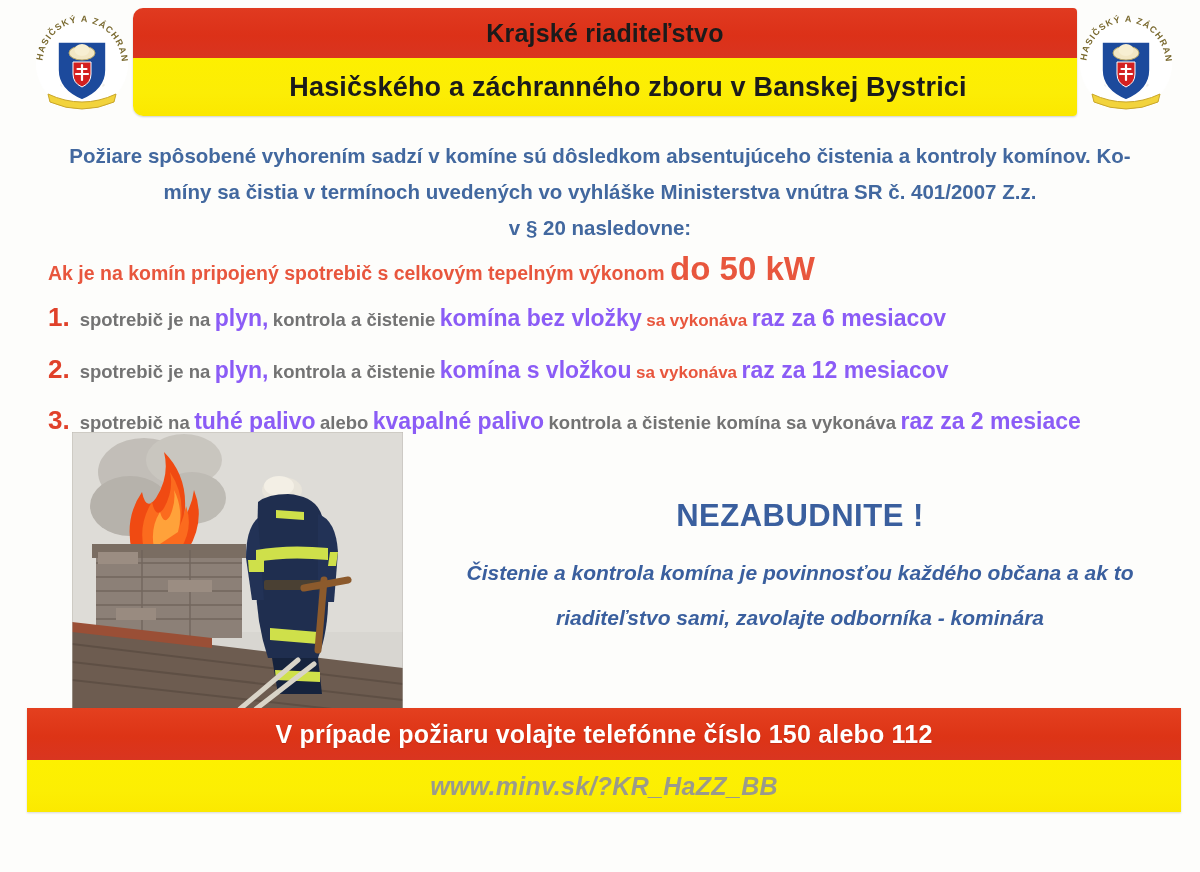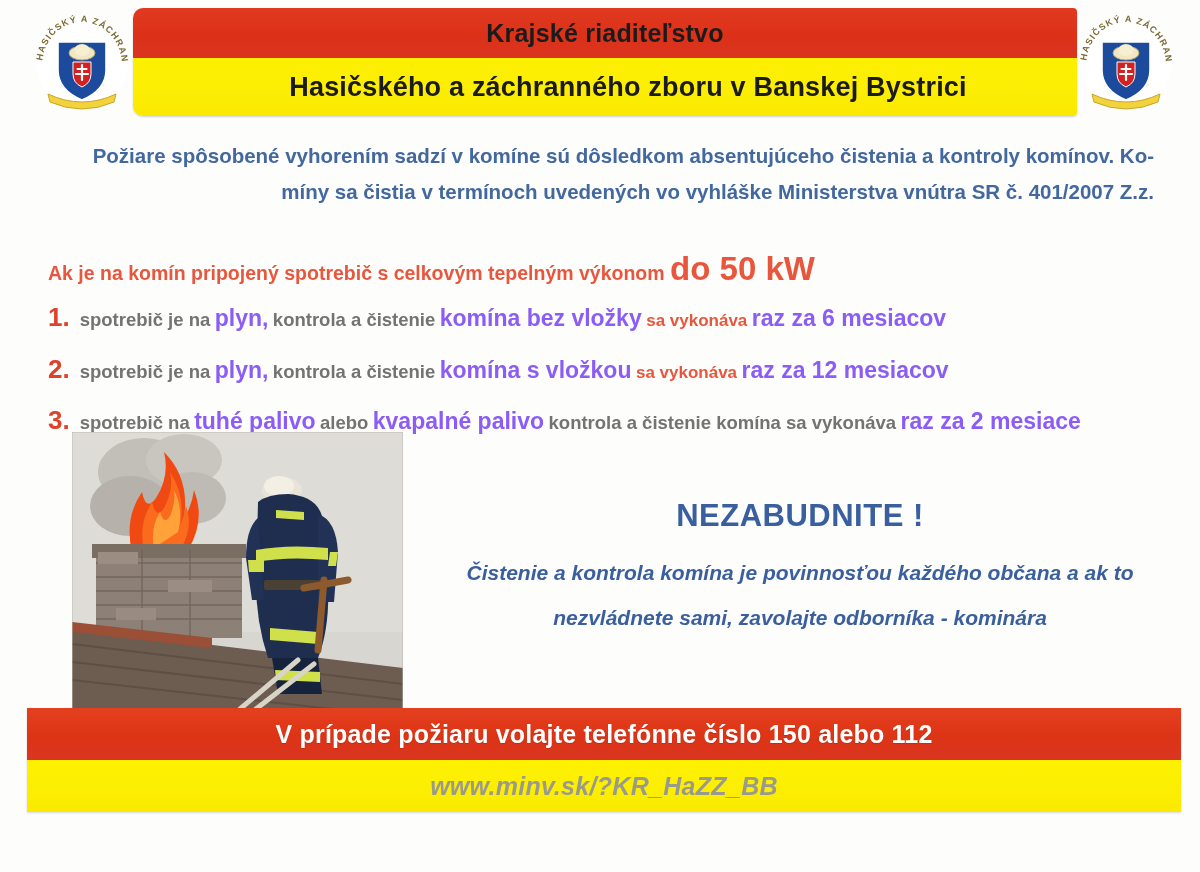--- a/index.html
+++ b/index.html
@@ -74,21 +74,21 @@
     position: absolute;
     left: 46px;
     top: 138px;
     width: 1108px;
     text-align: center;
     color: #42689f;
     font-size: 20.5px;
     font-weight: bold;
     line-height: 36px;
   }
-  #intro .ln { display: block; text-align: right; }
+  #intro .ln { display: block; }
 
   #kw-heading {
     position: absolute;
     left: 48px;
     top: 250px;
     font-size: 19.5px;
     font-weight: bold;
     color: #e8563d;
     white-space: nowrap;
   }
@@ -264,20 +264,21 @@
         <line x1="49.5" y1="65" x2="58.5" y2="65"></line>
         <line x1="48" y1="70" x2="60" y2="70"></line>
       </g>
       <path d="M 20,90 Q 54,106 88,90 L 86,98 Q 54,112 22,98 Z" fill="#f2d33c" stroke="#c9a62a" stroke-width="1"></path>
     </svg>
   </div>
 
   <div id="intro">
     <span class="ln">Požiare spôsobené vyhorením sadzí v komíne sú dôsledkom absentujúceho čistenia a kontroly komínov. Ko-</span>
     <span class="ln">míny sa čistia v termínoch uvedených  vo vyhláške Ministerstva vnútra SR č. 401/2007 Z.z.</span>
+    <span class="ln">v § 20 nasledovne:</span>
   </div>
 
   <div id="kw-heading">
     <span>Ak je na komín pripojený spotrebič s celkovým tepelným výkonom</span>
     <span class="big">do 50 kW</span>
   </div>
 
   <div class="item" id="item-1"><span class="num">1.</span><span class="r">spotrebič je na</span> <span class="k">plyn,</span> <span class="r">kontrola a čistenie</span> <span class="k">komína bez vložky</span> <span class="rs">sa vykonáva</span> <span class="k">raz za 6  mesiacov</span></div>
   <div class="item" id="item-2"><span class="num">2.</span><span class="r">spotrebič je na</span> <span class="k">plyn,</span> <span class="r">kontrola a čistenie</span> <span class="k">komína s vložkou</span> <span class="rs">sa vykonáva</span> <span class="k">raz za 12  mesiacov</span></div>
   <div class="item" id="item-3"><span class="num">3.</span><span class="r">spotrebič na</span> <span class="k">tuhé palivo</span> <span class="r">alebo</span> <span class="k">kvapalné palivo</span> <span class="r">kontrola a čistenie komína sa vykonáva</span> <span class="k">raz za 2 mesiace</span></div>
@@ -353,21 +354,21 @@
         <line x1="168" y1="277" x2="226" y2="228"></line>
         <line x1="184" y1="277" x2="242" y2="232"></line>
       </g>
       <rect x="0" y="0" width="331" height="277" fill="none" stroke="#bdb9b2" stroke-width="1"></rect>
     </svg>
   </div>
 
   <div id="note-title">NEZABUDNITE !</div>
   <div id="note-body">
     <span class="ln">Čistenie a kontrola komína je povinnosťou každého občana a ak to</span>
-    <span class="ln">nezvládnete   sami, zavolajte odborníka - kominára</span>
+    <span class="ln">riaditeľstvo   sami, zavolajte odborníka - kominára</span>
   </div>
 
   <div id="footer-banner">
     <div class="f-red">
       <span id="footer-phone">V prípade požiaru volajte telefónne číslo 150 alebo 112</span>
     </div>
     <div class="f-yellow">
       <span id="footer-url">www.minv.sk/?KR_HaZZ_BB</span>
     </div>
   </div>

